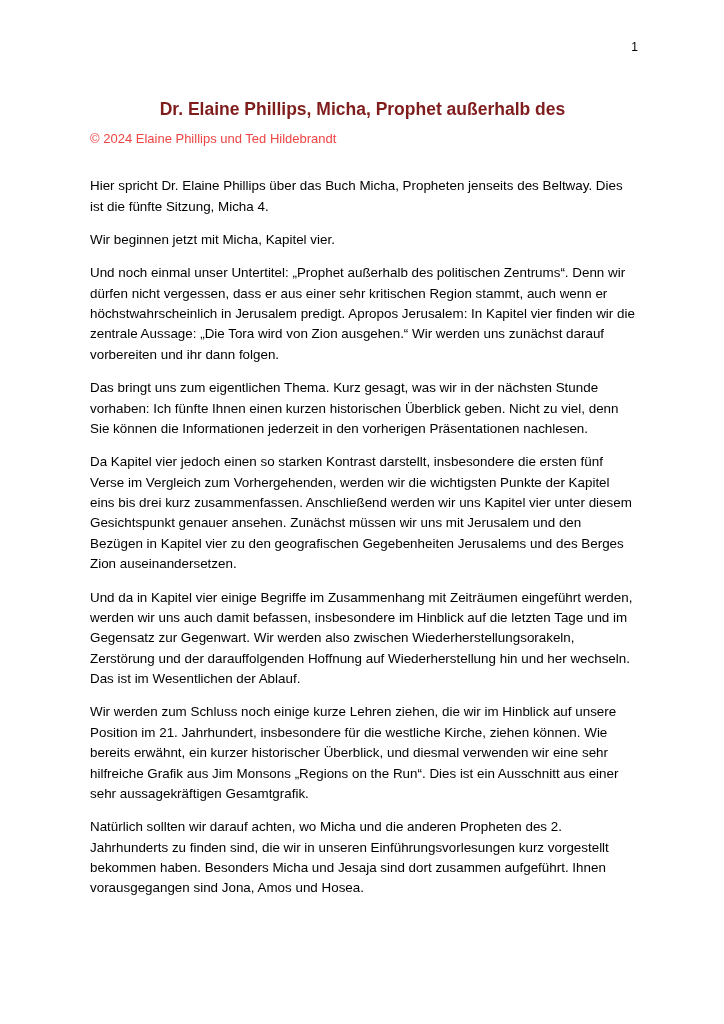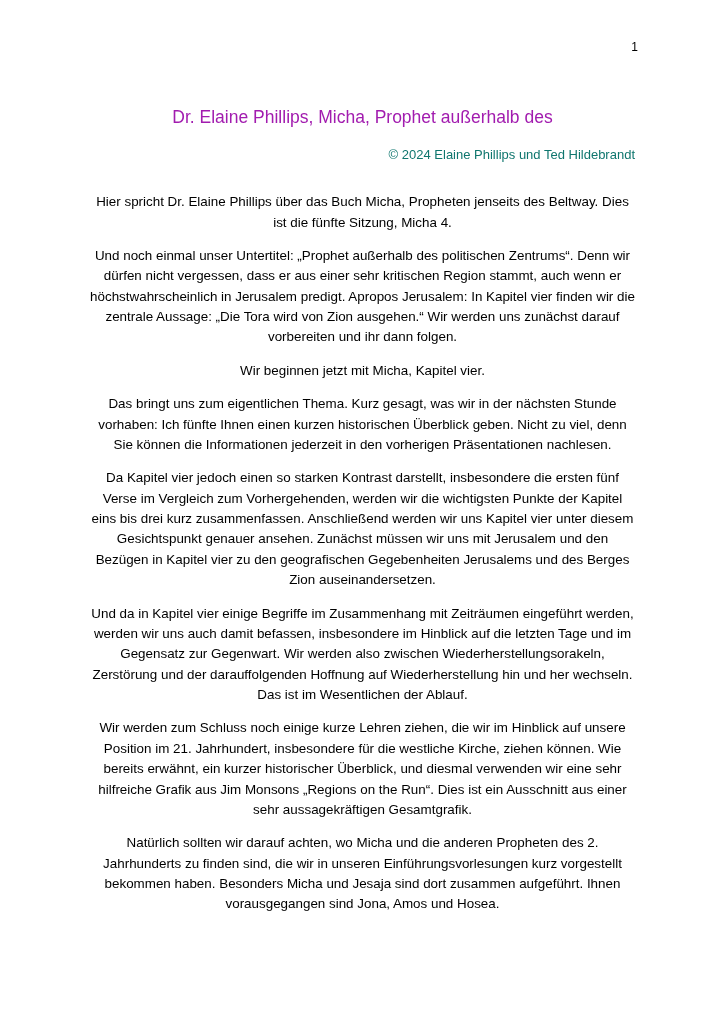--- a/index.html
+++ b/index.html
@@ -24,63 +24,63 @@
     font-size: 12px;
     color: #000000;
   }
   .content {
     position: absolute;
     top: 88px;
     left: 90px;
     width: 545px;
   }
   .title {
-    margin: 16px;
+    margin: 8px;
     font-size: 17.5px;
-    font-weight: normal;
+    font-weight: bold;
     text-align: center;
     line-height: 1.55;
-    color: #a21caf;
+    color: #7f1d1d;
   }
   .copyright {
     margin-top: 3px;
     font-size: 13px;
-    text-align: right;
-    color: #0f766e;
+    text-align: left;
+    color: #ef4444;
   }
   .body-text {
     margin-top: 30px;
   }
   .body-text p {
     margin: 0 0 13px 0;
     font-size: 13.4px;
     line-height: 1.52;
-    text-align: center;
+    text-align: left;
     color: #000000;
   }
 </style>
 </head>
 <body>
 
 <div class="page">
 
   <div class="page-number">1</div>
 
   <div class="content">
 
     <h1 class="title">
       <span>Dr. Elaine Phillips, Micha, Prophet außerhalb des</span><br>
     </h1>
 
     <div class="copyright">© 2024 Elaine Phillips und Ted Hildebrandt</div>
 
     <div class="body-text">
       <p>Hier spricht Dr. Elaine Phillips über das Buch Micha, Propheten jenseits des Beltway. Dies ist die fünfte Sitzung, Micha 4.</p>
+      <p>Wir beginnen jetzt mit Micha, Kapitel vier.</p>
       <p>Und noch einmal unser Untertitel: „Prophet außerhalb des politischen Zentrums“. Denn wir dürfen nicht vergessen, dass er aus einer sehr kritischen Region stammt, auch wenn er höchstwahrscheinlich in Jerusalem predigt. Apropos Jerusalem: In Kapitel vier finden wir die zentrale Aussage: „Die Tora wird von Zion ausgehen.“ Wir werden uns zunächst darauf vorbereiten und ihr dann folgen.</p>
-      <p>Wir beginnen jetzt mit Micha, Kapitel vier.</p>
       <p>Das bringt uns zum eigentlichen Thema. Kurz gesagt, was wir in der nächsten Stunde vorhaben: Ich fünfte Ihnen einen kurzen historischen Überblick geben. Nicht zu viel, denn Sie können die Informationen jederzeit in den vorherigen Präsentationen nachlesen.</p>
       <p>Da Kapitel vier jedoch einen so starken Kontrast darstellt, insbesondere die ersten fünf Verse im Vergleich zum Vorhergehenden, werden wir die wichtigsten Punkte der Kapitel eins bis drei kurz zusammenfassen. Anschließend werden wir uns Kapitel vier unter diesem Gesichtspunkt genauer ansehen. Zunächst müssen wir uns mit Jerusalem und den Bezügen in Kapitel vier zu den geografischen Gegebenheiten Jerusalems und des Berges Zion auseinandersetzen.</p>
       <p>Und da in Kapitel vier einige Begriffe im Zusammenhang mit Zeiträumen eingeführt werden, werden wir uns auch damit befassen, insbesondere im Hinblick auf die letzten Tage und im Gegensatz zur Gegenwart. Wir werden also zwischen Wiederherstellungsorakeln, Zerstörung und der darauffolgenden Hoffnung auf Wiederherstellung hin und her wechseln. Das ist im Wesentlichen der Ablauf.</p>
       <p>Wir werden zum Schluss noch einige kurze Lehren ziehen, die wir im Hinblick auf unsere Position im 21. Jahrhundert, insbesondere für die westliche Kirche, ziehen können. Wie bereits erwähnt, ein kurzer historischer Überblick, und diesmal verwenden wir eine sehr hilfreiche Grafik aus Jim Monsons „Regions on the Run“. Dies ist ein Ausschnitt aus einer sehr aussagekräftigen Gesamtgrafik.</p>
       <p>Natürlich sollten wir darauf achten, wo Micha und die anderen Propheten des 2. Jahrhunderts zu finden sind, die wir in unseren Einführungsvorlesungen kurz vorgestellt bekommen haben. Besonders Micha und Jesaja sind dort zusammen aufgeführt. Ihnen vorausgegangen sind Jona, Amos und Hosea.</p>
     </div>
 
   </div>
 </div>
 

